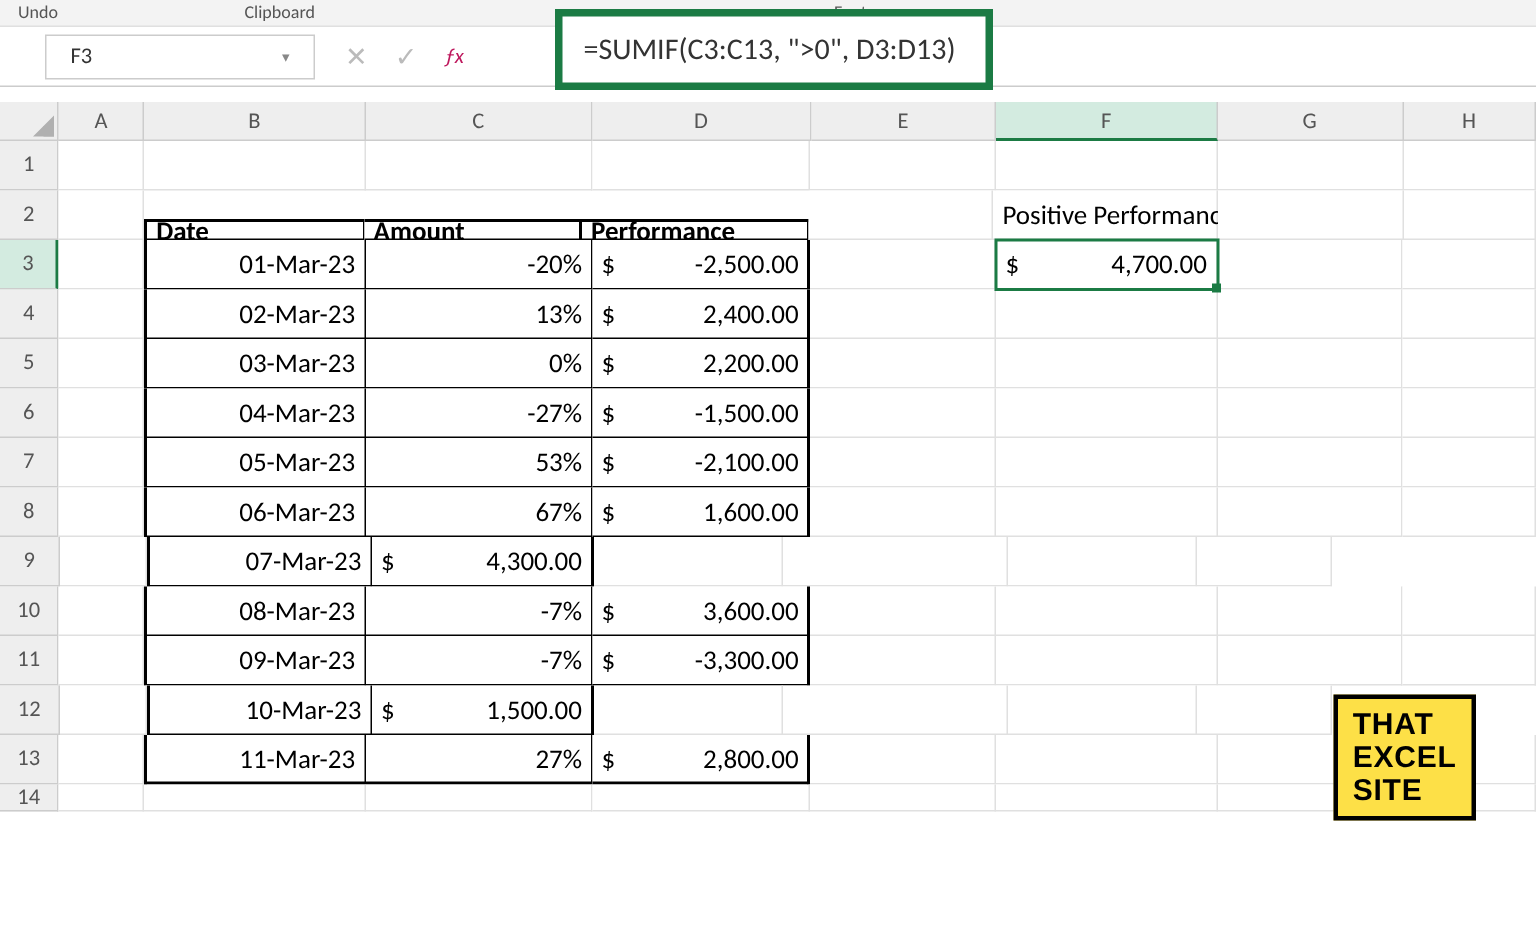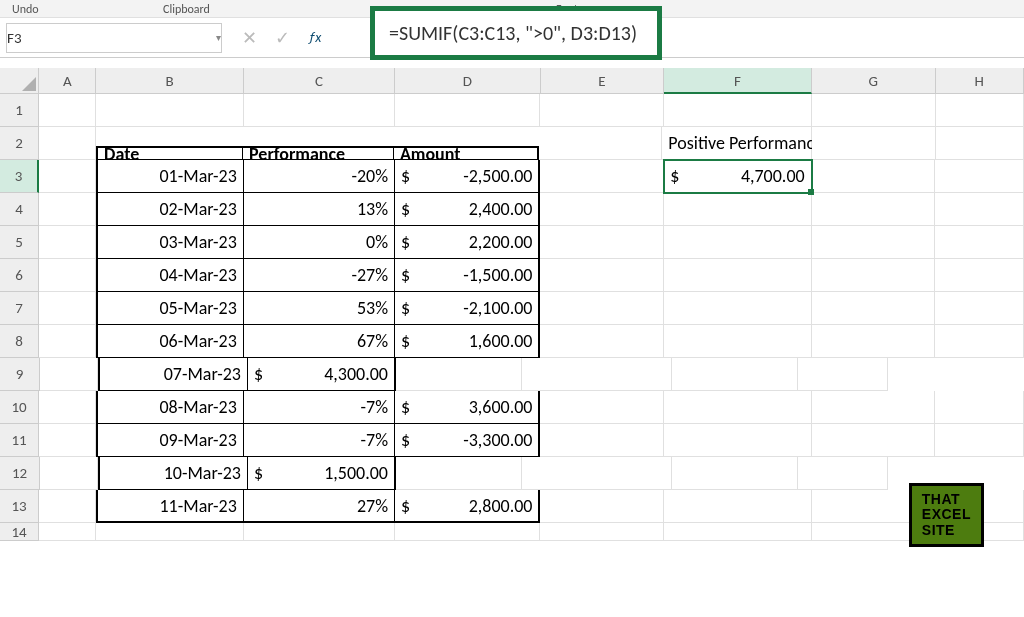--- a/index.html
+++ b/index.html
@@ -30,40 +30,41 @@
     .formula-bar {
       height: 40px;
       display: flex;
       align-items: center;
       background: #fff;
       border-bottom: 1px solid #ccc;
       padding: 0 6px;
       position: relative;
     }
     .name-box {
-      width: 216px;
+      width: 180px;
       height: 30px;
       border: 1px solid #ccc;
       font-size: 15px;
-      padding: 2px 0;
+      padding: 2px 16px;
       display: flex;
       align-items: center;
       justify-content: space-between;
       color: #333;
+      margin-left: 24px;
     }
     .name-box .chev { color: #888; font-size: 10px; }
     .fb-icons {
       display: flex;
       align-items: center;
       gap: 18px;
       padding: 0 20px;
       color: #bbb;
       font-size: 18px;
     }
-    .fx-label { font-style: italic; color: #0c4a6e; font-size: 14px; }
+    .fx-label { font-style: italic; color: #be185d; font-size: 14px; }
     .formula-highlight {
       position: absolute;
       left: 370px;
       top: -12px;
       border: 5px solid #1b7b44;
       background: #fff;
       padding: 10px 20px 10px 14px;
       font-size: 20px;
       color: #333;
       z-index: 10;
@@ -170,24 +171,24 @@
       background: #1b7b44;
     }
     .watermark {
       position: absolute;
       right: 40px;
       bottom: 70px;
       border: 3px solid #000;
       padding: 6px 10px;
       font-family: Arial, sans-serif;
       font-weight: bold;
-      font-size: 14px;
+      font-size: 20px;
       line-height: 1.1;
       letter-spacing: 0.5px;
-      background: #4d7c0f;
+      background: #fde047;
       margin-left: 12px;
     }
   </style>
 </head>
 <body>
 
 <div class="ribbon-top">
   <span class="ribbon-label undo-lbl">Undo</span>
   <span class="ribbon-label clipboard-lbl">Clipboard</span>
   <span class="ribbon-label font-lbl">Font</span>
@@ -232,22 +233,22 @@
     <div class="cell wE"></div>
     <div class="cell wF"></div>
     <div class="cell wG"></div>
     <div class="cell wH"></div>
   </div>
 
   <div class="row">
     <div class="rh">2</div>
     <div class="cell wA"></div>
     <div class="cell wB hdr tbl-top tbl-left tbl-inner-r tbl-inner-b">Date</div>
+    <div class="cell wD hdr tbl-top tbl-right tbl-inner-b">Amount</div>
     <div class="cell wC hdr tbl-top tbl-inner-r tbl-inner-b">Performance</div>
-    <div class="cell wD hdr tbl-top tbl-right tbl-inner-b">Amount</div>
     <div class="cell wE"></div>
     <div class="cell wF" style="overflow:visible">
         <span>Positive Performance Only</span>
       </div>
     <div class="cell wG"></div>
     <div class="cell wH"></div>
   </div>
 
   <div class="row">
     <div class="rh sel">3</div>

